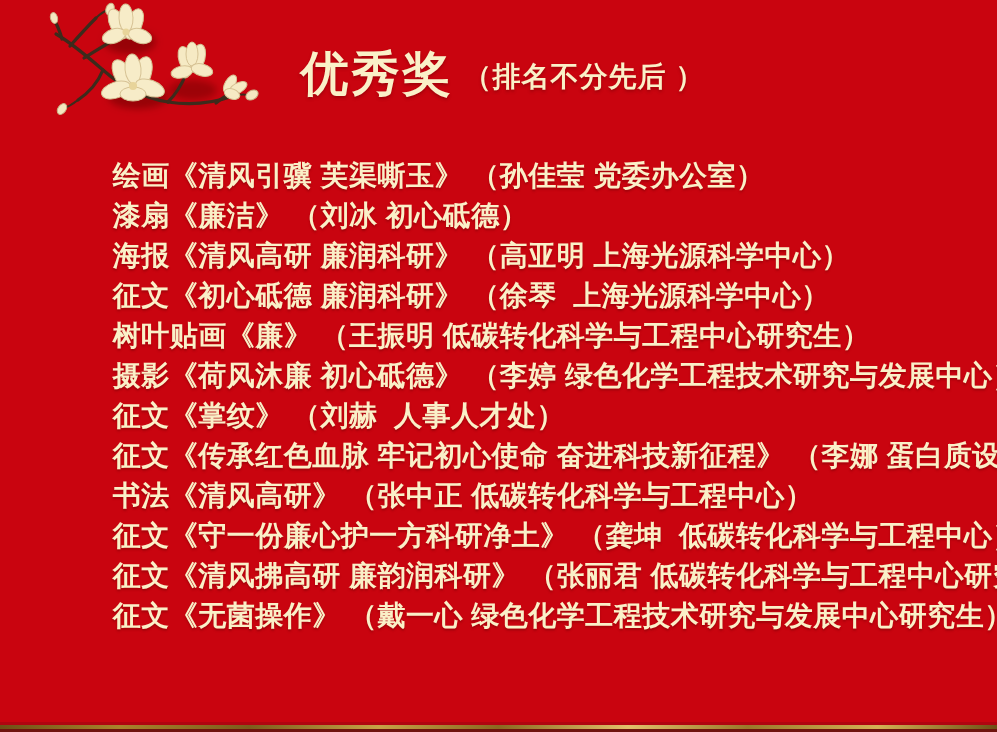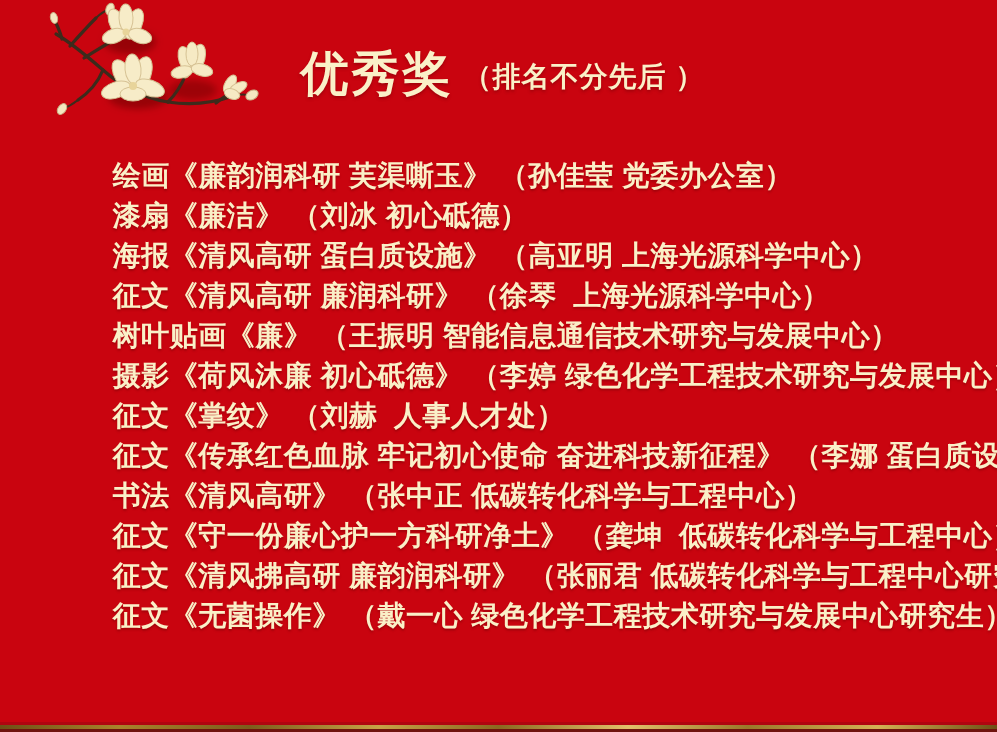--- a/index.html
+++ b/index.html
@@ -157,33 +157,33 @@
     </g>
   </svg>
 
   <div class="header">
     <h1 class="page-title">优秀奖</h1><span class="page-subtitle">（排名不分先后 ）</span>
   </div>
 
   <div class="award-list">
 
   <div class="entry">
-      <span>绘画《廉韵润科研 芙渠嘶玉》 （孙佳莹 党委办公室）</span>
+      <span>绘画《清风引骥 芙渠嘶玉》 （孙佳莹 党委办公室）</span>
     </div>
       <div class="entry">
       <span>漆扇《廉洁》 （刘冰 初心砥德）</span>
     </div>
       <div class="entry">
-      <span>海报《清风高研 蛋白质设施》 （高亚明 上海光源科学中心）</span>
-    </div>
-      <div class="entry">
-      <span>征文《清风高研 廉润科研》 （徐琴  上海光源科学中心）</span>
-    </div>
-      <div class="entry">
-      <span>树叶贴画《廉》 （王振明 智能信息通信技术研究与发展中心）</span>
+      <span>海报《清风高研 廉润科研》 （高亚明 上海光源科学中心）</span>
+    </div>
+      <div class="entry">
+      <span>征文《初心砥德 廉润科研》 （徐琴  上海光源科学中心）</span>
+    </div>
+      <div class="entry">
+      <span>树叶贴画《廉》 （王振明 低碳转化科学与工程中心研究生）</span>
     </div>
       <div class="entry">
       <span>摄影《荷风沐廉 初心砥德》 （李婷 绿色化学工程技术研究与发展中心）</span>
     </div>
       <div class="entry">
       <span>征文《掌纹》 （刘赫  人事人才处）</span>
     </div>
       <div class="entry">
       <span>征文《传承红色血脉 牢记初心使命 奋进科技新征程》 （李娜 蛋白质设施）</span>
     </div>

